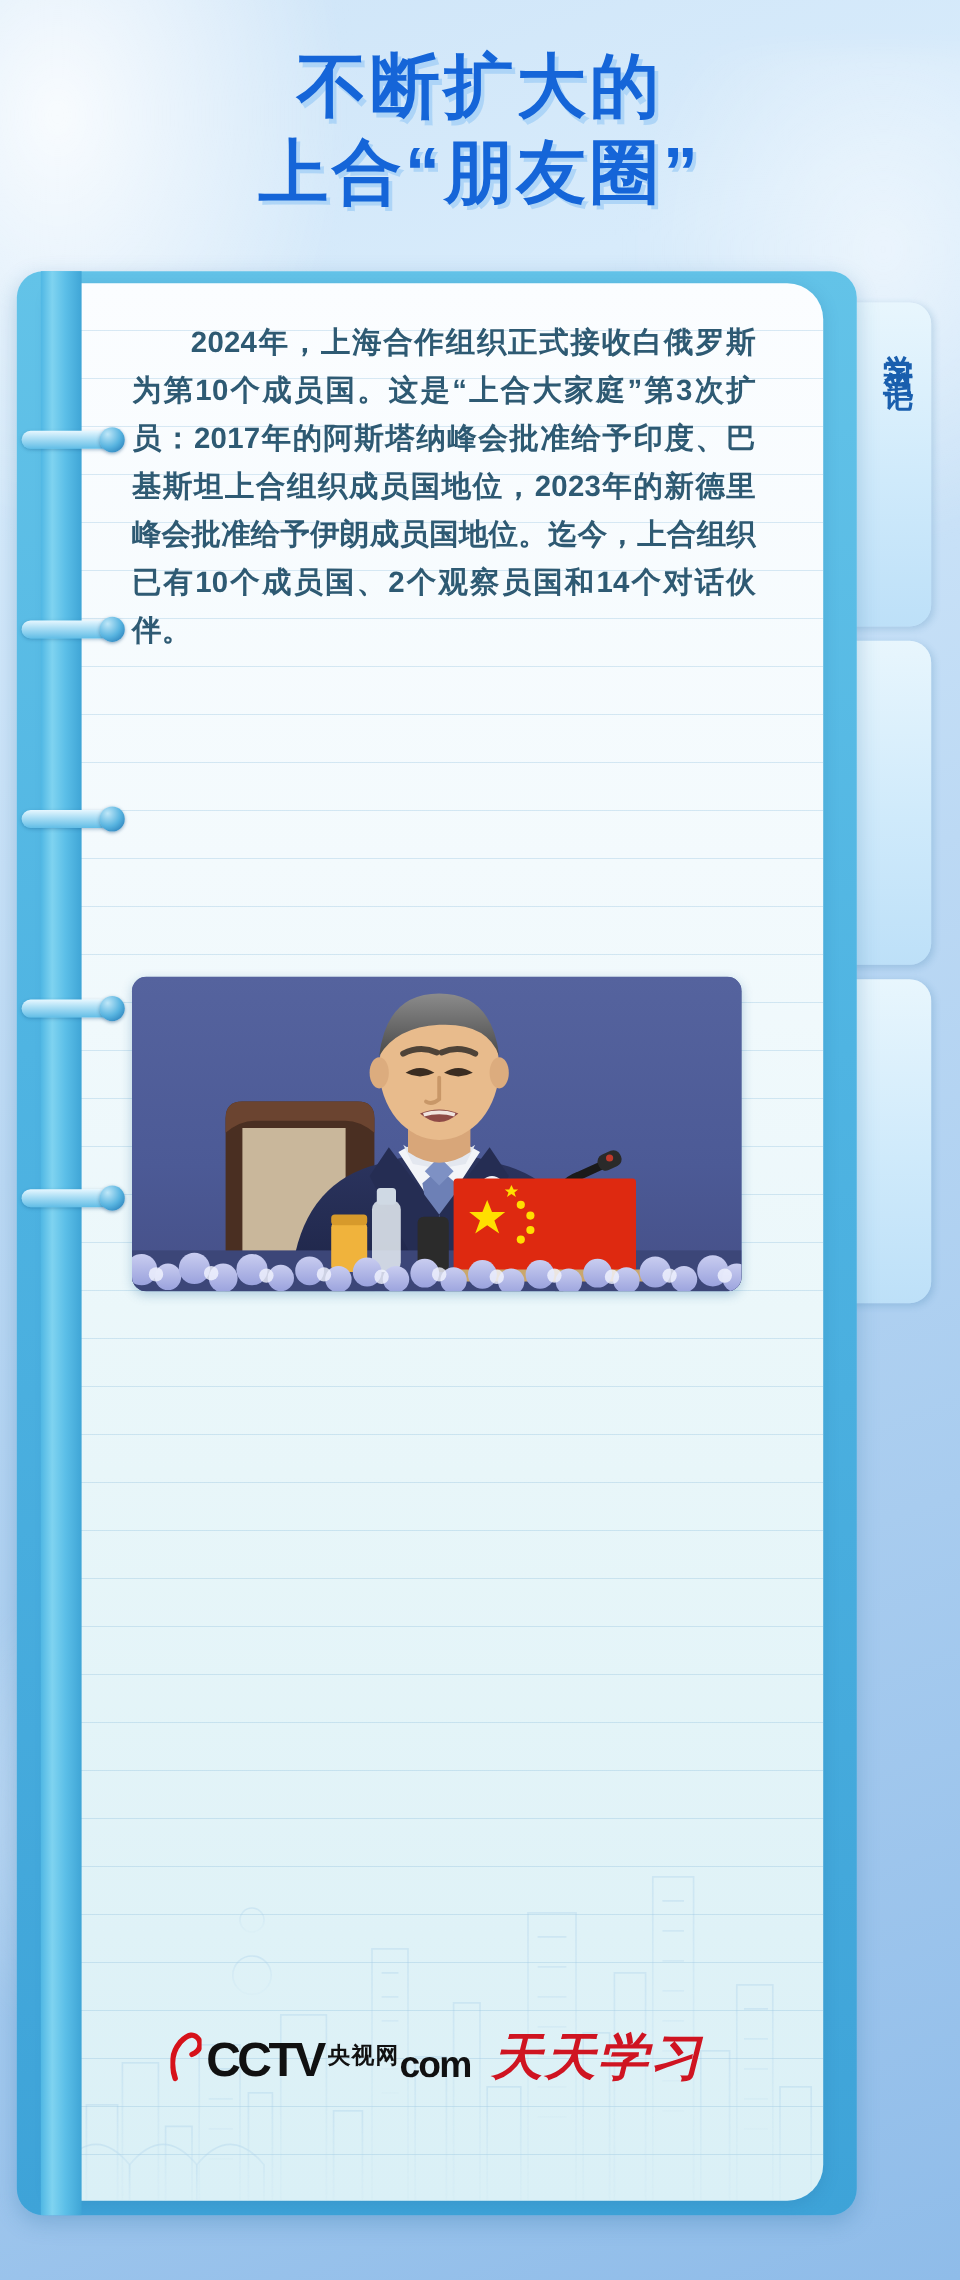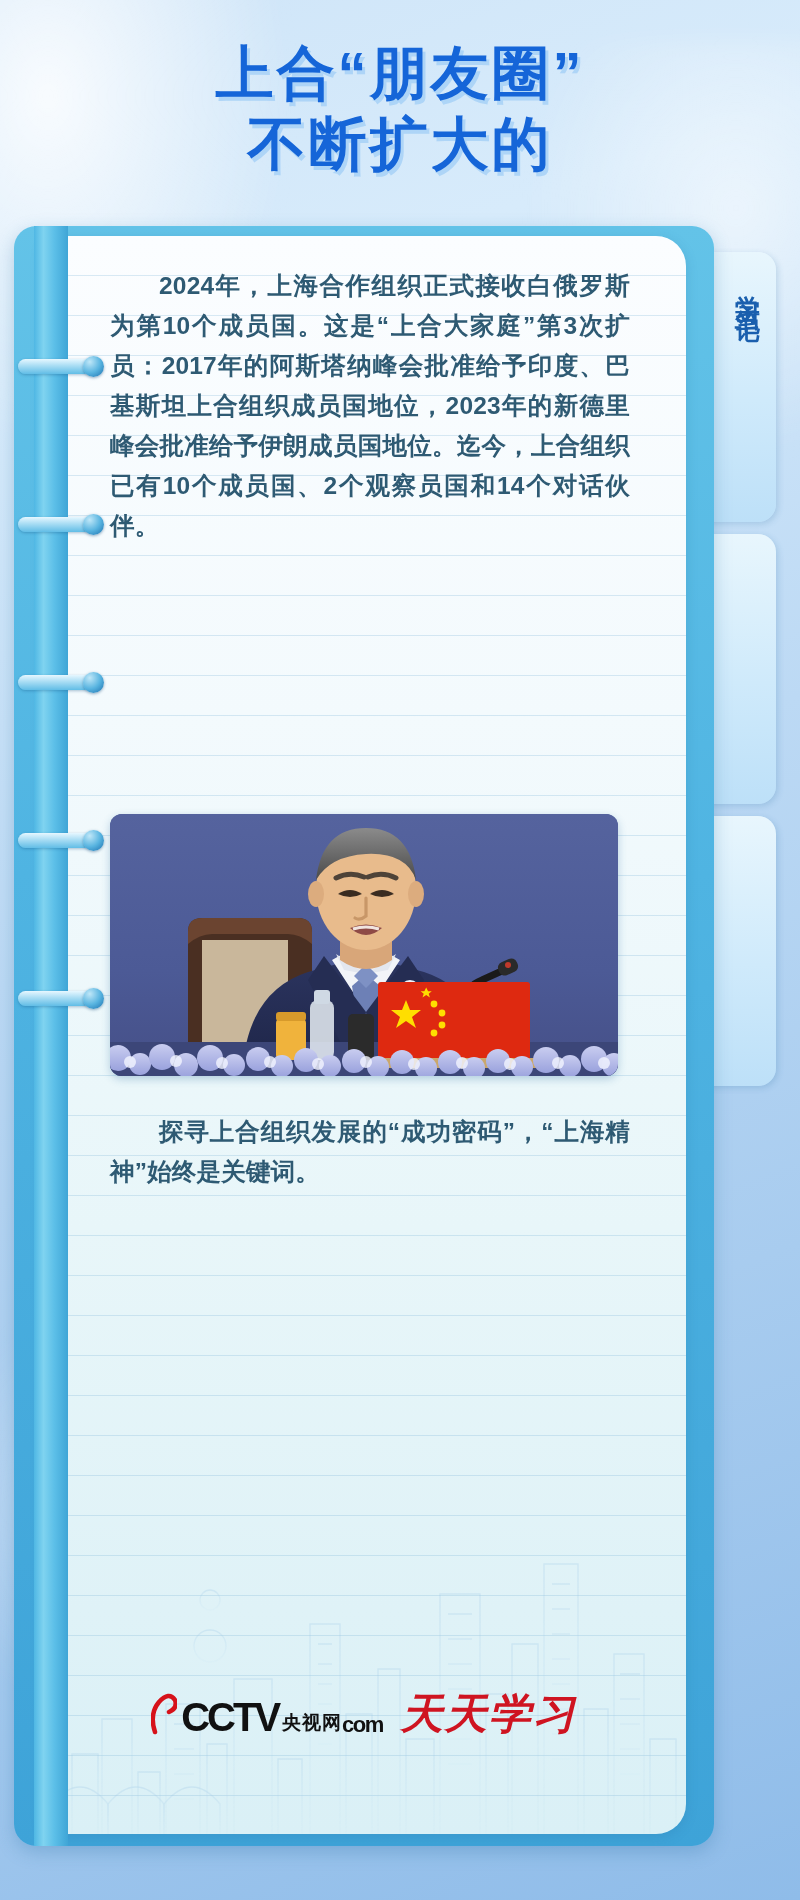--- a/index.html
+++ b/index.html
@@ -177,37 +177,37 @@
   .cctv-word {
     font-family: "Liberation Sans", sans-serif;
     font-weight: 700;
     font-size: 40px;
     letter-spacing: -3px;
     color: #111;
     line-height: .95;
   }
   .cctv-right { display: flex; flex-direction: row; line-height: 1; }
   .cctv-cn { font-size: 19px; font-weight: 700; color: #111; letter-spacing: 1px; }
-  .cctv-com { font-size: 22px; font-weight: 700; color: #111; letter-spacing: -1.5px; margin-top: 1px; }
+  .cctv-com { font-size: 31px; font-weight: 700; color: #111; letter-spacing: -1.5px; margin-top: 1px; }
   .ttxx {
     font-family: "Liberation Serif", "DejaVu Serif", serif;
     font-size: 42px; font-weight: 700; color: #cf1421;
     font-style: italic; letter-spacing: 2px;
   }
 </style>
 </head>
 <body>
 
 <div class="bg-glow-a"></div>
 <div class="bg-glow-b"></div>
 <div class="bg-glow-c"></div>
 
 <div class="header">
+  <div class="title-line">不断扩大的</div>
   <div class="title-line second">上合“朋友圈”</div>
-  <div class="title-line">不断扩大的</div>
 </div>
 
 <div class="notebook">
 
   <div class="side-tabs">
     <div class="side-tab t1">
       <div class="tab-label">学习笔记</div>
     </div>
     <div class="side-tab t2"></div>
     <div class="side-tab t3"></div>
@@ -392,21 +392,20 @@
           <circle cx="304" cy="250" r="6"></circle>
             <circle cx="352" cy="249" r="6"></circle>
             <circle cx="400" cy="250" r="6"></circle>
           <circle cx="448" cy="249" r="6"></circle>
             <circle cx="494" cy="249" r="6"></circle>
         </g>
       </svg>
     </div>
 
     <div class="content" style="top:876px;">
-      <p class="para">探寻上合组织发展的“成功密码”，“上海精神”始终是关键词。</p>
 
     </div>
 
     <div class="footer">
       <div class="cctv-logo">
         <svg width="26" height="44" viewBox="0 0 26 44">
           <path d="M4 40 Q-2 22 8 10 Q18 -1 24 8 Q27 16 18 20" stroke="#d6121a" stroke-width="4.5" fill="none" stroke-linecap="round"></path>
         </svg>
         <span class="cctv-word">CCTV</span>
         <span class="cctv-right">

